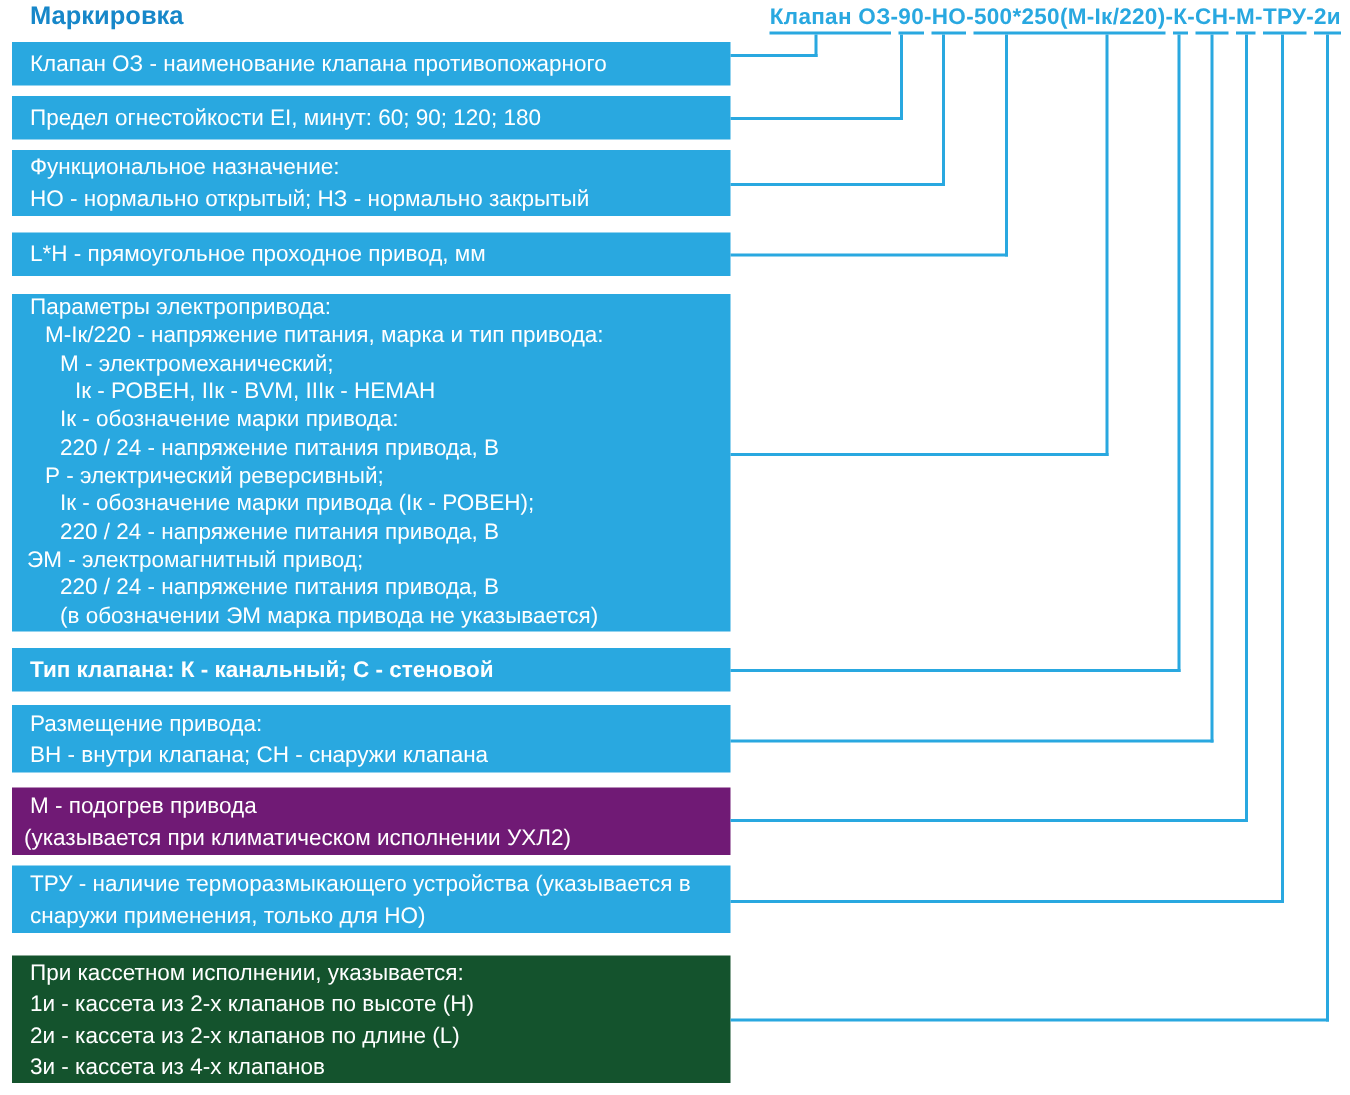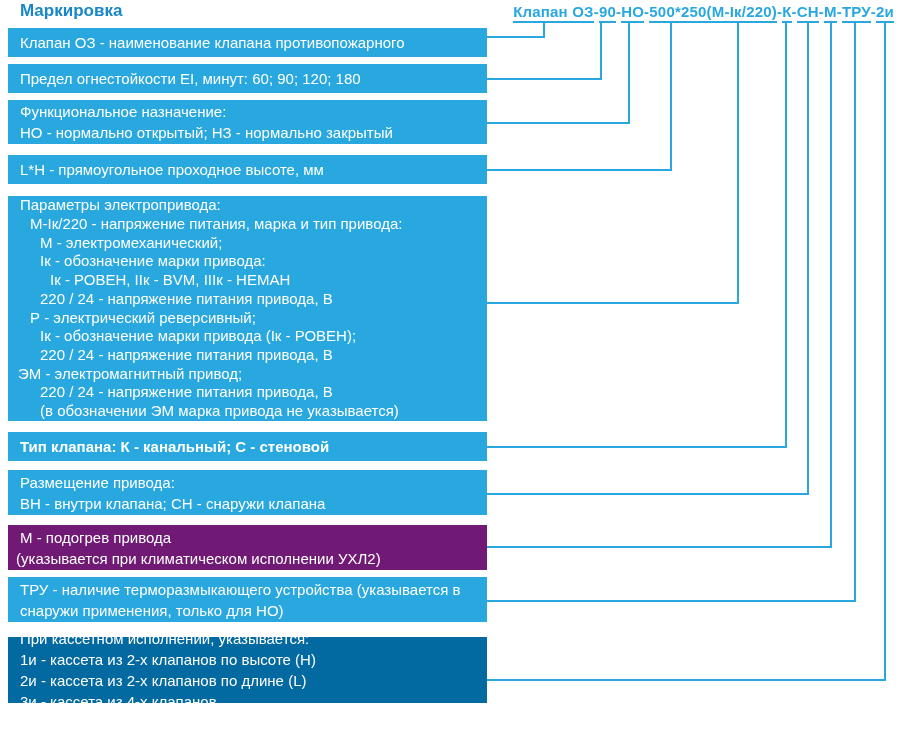--- a/index.html
+++ b/index.html
@@ -26,28 +26,28 @@
         <div class="bl" style="padding-left: 12px;">Клапан ОЗ - наименование клапана противопожарного</div>
       </div>
       <div class="box" style="top: 64px; height: 29px; background: rgb(41, 168, 224); color: rgb(255, 255, 255);">
         <div class="bl" style="padding-left: 12px;">Предел огнестойкости EI, минут: 60; 90; 120; 180</div>
       </div>
       <div class="box" style="top: 100px; height: 44px; background: rgb(41, 168, 224); color: rgb(255, 255, 255);">
         <div class="bl" style="padding-left: 12px;">Функциональное назначение:</div>
         <div class="bl" style="padding-left: 12px;">НО - нормально открытый; НЗ - нормально закрытый</div>
       </div>
       <div class="box" style="top: 155px; height: 29px; background: rgb(41, 168, 224); color: rgb(255, 255, 255);">
-        <div class="bl" style="padding-left: 12px;">L*H - прямоугольное проходное высоте, мм</div>
+        <div class="bl" style="padding-left: 12px;">L*H - прямоугольное проходное привод, мм</div>
       </div>
       <div class="box dense" style="top: 196px; height: 225px; background: rgb(41, 168, 224); color: rgb(255, 255, 255);">
         <div class="bl" style="padding-left: 12px;">Параметры электропривода:</div>
         <div class="bl" style="padding-left: 22px;">М-Iк/220 - напряжение питания, марка и тип привода:</div>
         <div class="bl" style="padding-left: 32px;">М - электромеханический;</div>
+        <div class="bl" style="padding-left: 42px;">Iк - РОВЕН, IIк - BVM, IIIк - НЕМАН</div>
         <div class="bl" style="padding-left: 32px;">Iк - обозначение марки привода:</div>
-        <div class="bl" style="padding-left: 42px;">Iк - РОВЕН, IIк - BVM, IIIк - НЕМАН</div>
         <div class="bl" style="padding-left: 32px;">220 / 24 - напряжение питания привода, В</div>
         <div class="bl" style="padding-left: 22px;">Р - электрический реверсивный;</div>
         <div class="bl" style="padding-left: 32px;">Iк - обозначение марки привода (Iк - РОВЕН);</div>
         <div class="bl" style="padding-left: 32px;">220 / 24 - напряжение питания привода, В</div>
         <div class="bl" style="padding-left: 10px;">ЭМ - электромагнитный привод;</div>
         <div class="bl" style="padding-left: 32px;">220 / 24 - напряжение питания привода, В</div>
         <div class="bl" style="padding-left: 32px;">(в обозначении ЭМ марка привода не указывается)</div>
       </div>
       <div class="box" style="top: 432px; height: 29px; background: rgb(41, 168, 224); color: rgb(255, 255, 255); font-weight: bold;">
         <div class="bl" style="padding-left: 12px;">Тип клапана: К - канальный; С - стеновой</div>
@@ -57,21 +57,21 @@
         <div class="bl" style="padding-left: 12px;">ВН - внутри клапана; СН - снаружи клапана</div>
       </div>
       <div class="box" style="top: 525px; height: 45px; background: #701a75; color: rgb(255, 255, 255);">
         <div class="bl" style="padding-left: 12px;">М - подогрев привода</div>
         <div class="bl" style="padding-left: 8px;">(указывается при климатическом исполнении УХЛ2)</div>
       </div>
       <div class="box" style="top: 577px; height: 45px; background: rgb(41, 168, 224); color: rgb(255, 255, 255);">
         <div class="bl" style="padding-left: 12px;">ТРУ - наличие терморазмыкающего устройства (указывается в</div>
         <div class="bl" style="padding-left: 12px;">снаружи применения, только для НО)</div>
       </div>
-      <div class="box" style="top: 637px; height: 66px; background: #0369a1; color: rgb(255, 255, 255);">
+      <div class="box" style="top: 637px; height: 85px; background: #14532d; color: rgb(255, 255, 255);">
         <div class="bl" style="padding-left: 12px;">При кассетном исполнении, указывается:</div>
         <div class="bl" style="padding-left: 12px;">1и - кассета из 2-х клапанов по высоте (Н)</div>
         <div class="bl" style="padding-left: 12px;">2и - кассета из 2-х клапанов по длине (L)</div>
         <div class="bl" style="padding-left: 12px;">3и - кассета из 4-х клапанов</div>
       </div>
     </div>
   <div id="lines-root">
       <div class="hline" style="left: 487px; top: 36px; width: 58px; height: 2px; background: rgb(41, 168, 224);"></div>
       <div class="vline" style="left: 543px; top: 23px; width: 2px; height: 15px; background: rgb(41, 168, 224);"></div>
       <div class="hline" style="left: 487px; top: 78px; width: 115px; height: 2px; background: rgb(41, 168, 224);"></div>

